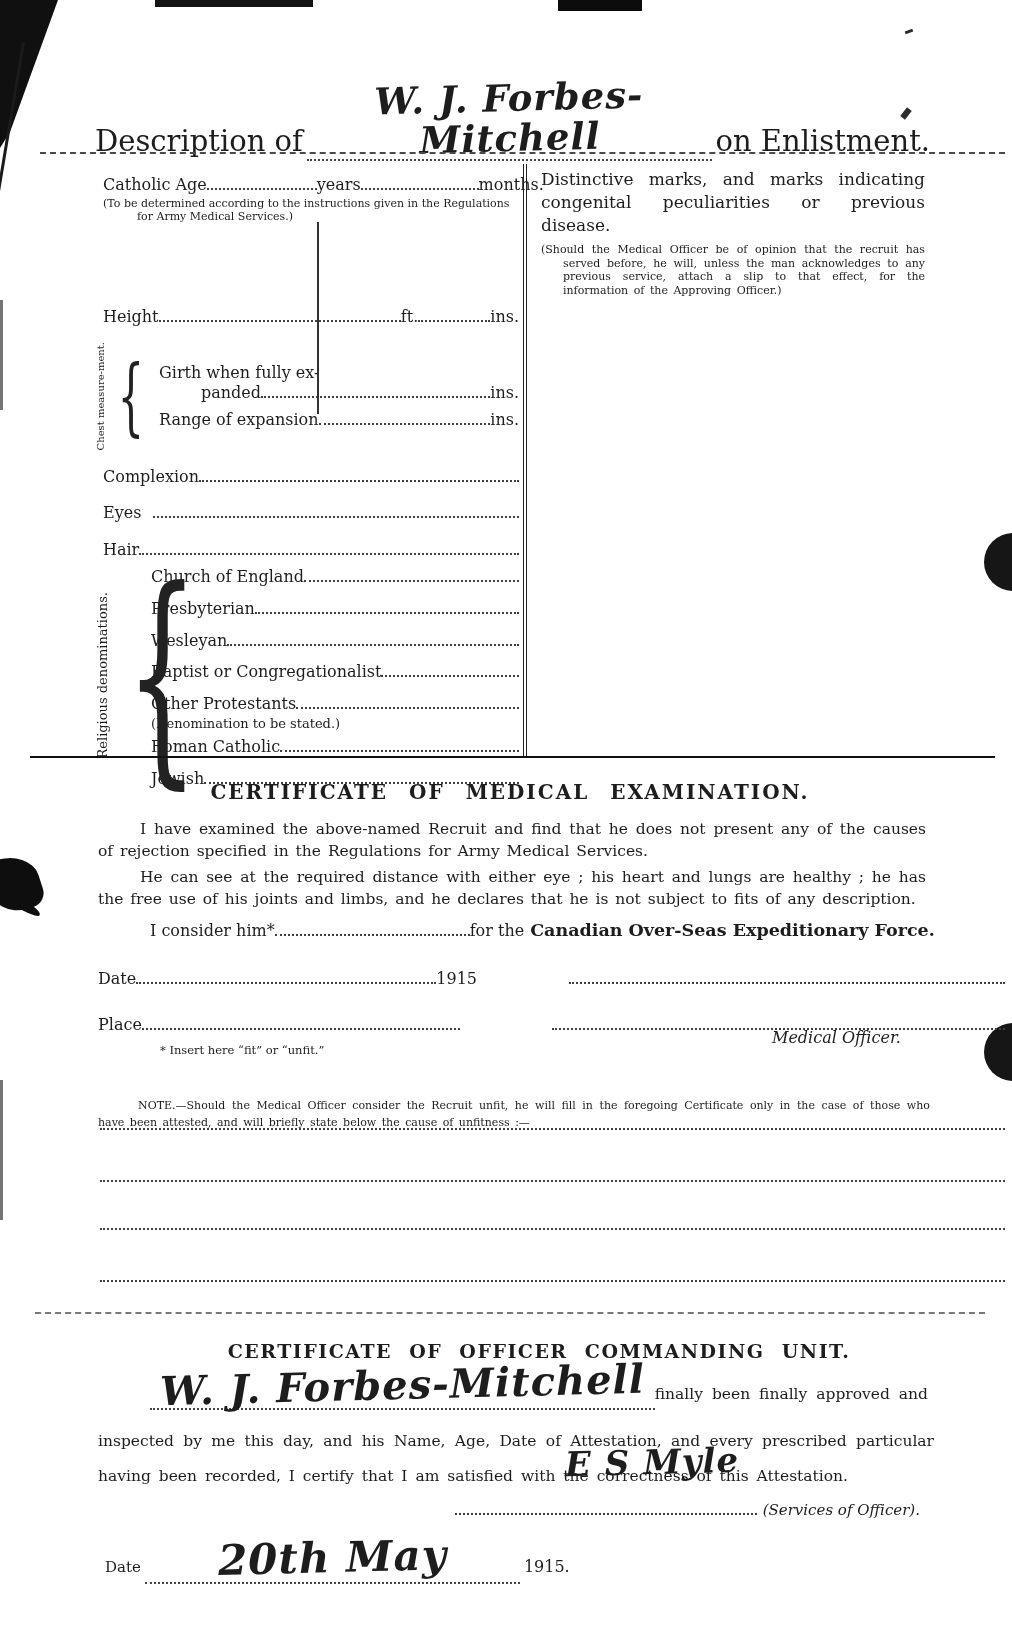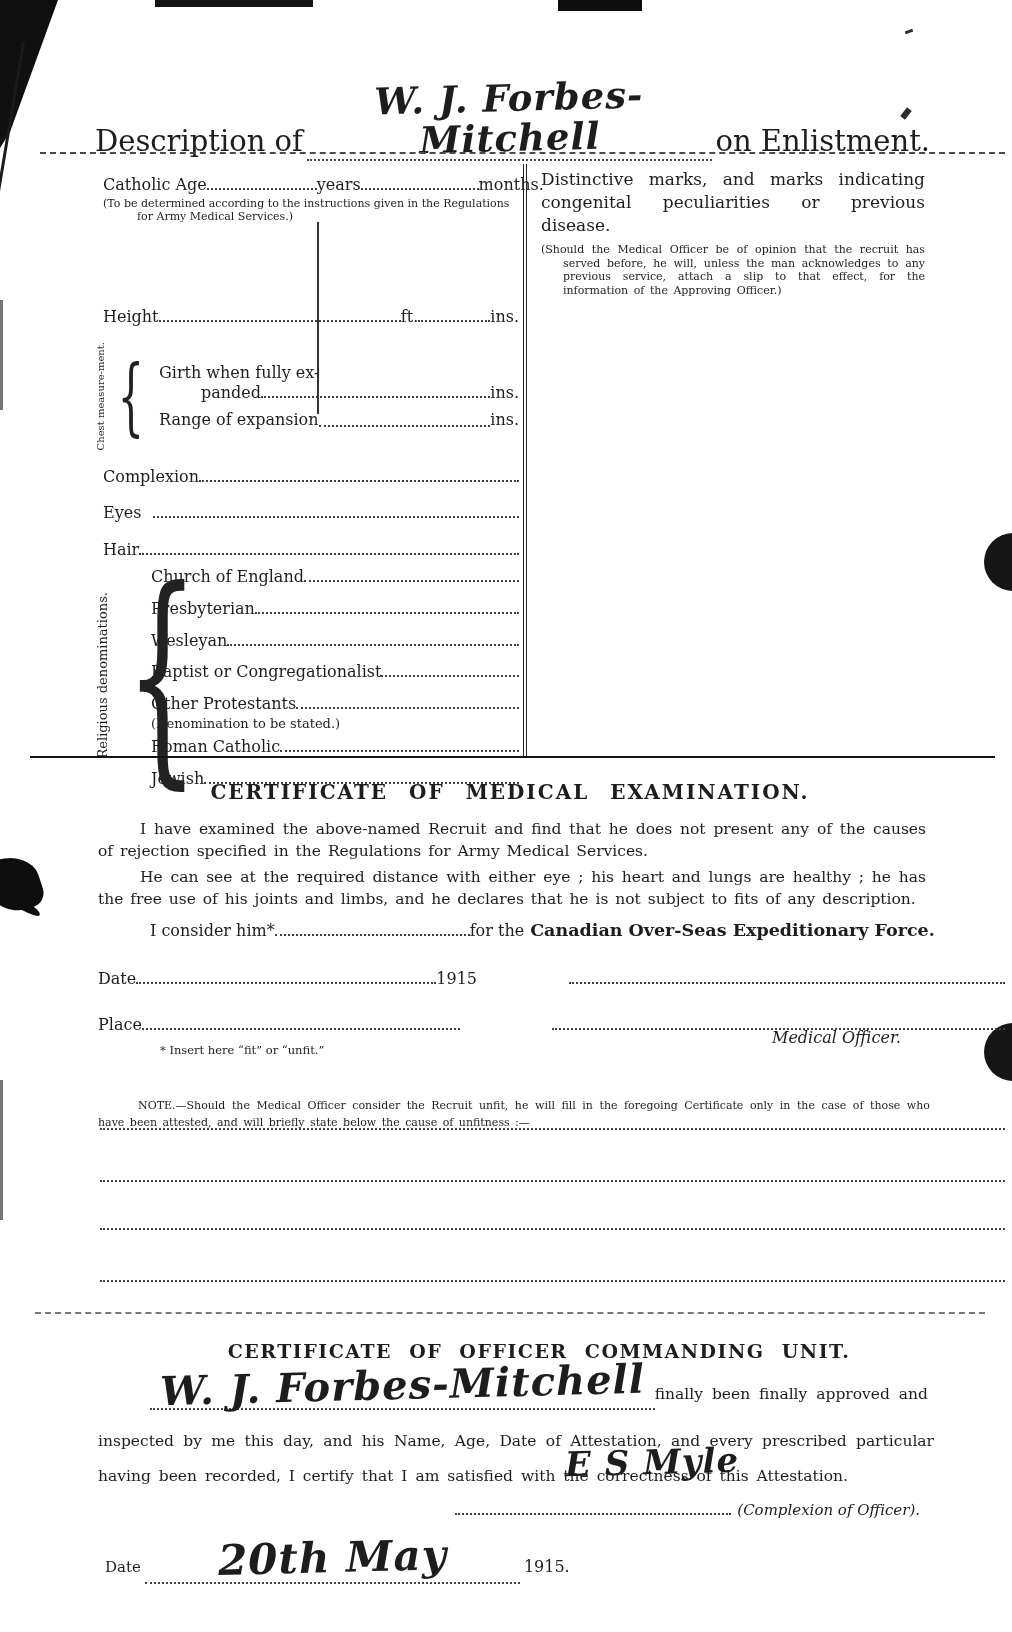--- a/index.html
+++ b/index.html
@@ -53,21 +53,21 @@
   .col-rule{top:222px;left:317px;width:2px;height:192px;background:#333;}
   .f-age{margin:12px 0 0 8px;}
   .f-age-note{margin:3px 0 0 8px;padding-left:34px;text-indent:-34px;}
   .f-height{margin:82px 0 16px 8px;}
   .chest-group{margin:14px 0 0 0;display:flex;align-items:center;}
   .chest-group .vlabel{font-size:10px;width:16px;}
   .chest-group .brace{font-size:84px;line-height:80px;width:26px;}
   .chest-items{flex:1;margin-left:22px;}
   .chest-items .line1{white-space:nowrap;}
   .chest-items .line2{display:flex;align-items:baseline;padding-left:42px;}
-  .chest-items .line3{display:flex;align-items:center;margin-top:8px;}
+  .chest-items .line3{display:flex;align-items:flex-start;margin-top:8px;}
   .f-plain{margin:16px 0 0 8px;}
   .religion-group{margin:4px 0 0 0;display:flex;align-items:center;}
   .religion-group .vlabel{font-size:13px;width:22px;}
   .religion-group .brace{font-size:230px;line-height:218px;width:34px;}
   .religion-items{flex:1;display:flex;flex-direction:column;gap:12px;padding-top:4px;}
   .rel-note{font-size:13px;margin-top:-9px;}
   .rc-heading{font-size:17px;line-height:1.35;text-align:justify;word-spacing:3px;}
   .rc-note{margin-top:6px;}
   .rule-bottom{top:756px;left:30px;width:965px;border-top:2.5px solid #111;}
   
@@ -269,20 +269,20 @@
 <div class="abs oc-name-row">
   <span class="oc-name"><span class="handwriting">W. J. Forbes-Mitchell</span></span>
   <span class="oc-tail">finally been finally approved and</span>
 </div>
 
 <div class="abs para just oc-body">inspected by me this day, and his Name, Age, Date of Attestation, and every prescribed particular having been recorded, I certify that I am satisfied with the correctness of this Attestation.</div>
 
 <div class="abs sig-script handwriting">E S Myle</div>
 <div class="abs row sig-row">
   <span class="dots"></span>
-  <span class="lbl" style="font-style:italic;">(Complexion of Officer).</span>
+  <span class="lbl" style="font-style:italic;">(Services of Officer).</span>
 </div>
 
 <div class="abs bottom-date">
   <span class="lbl">Date</span>
   <span class="bd-script"><span class="handwriting">20th May</span></span>
   <span class="bd-year">1915.</span>
 </div>
 
 </body></html>

